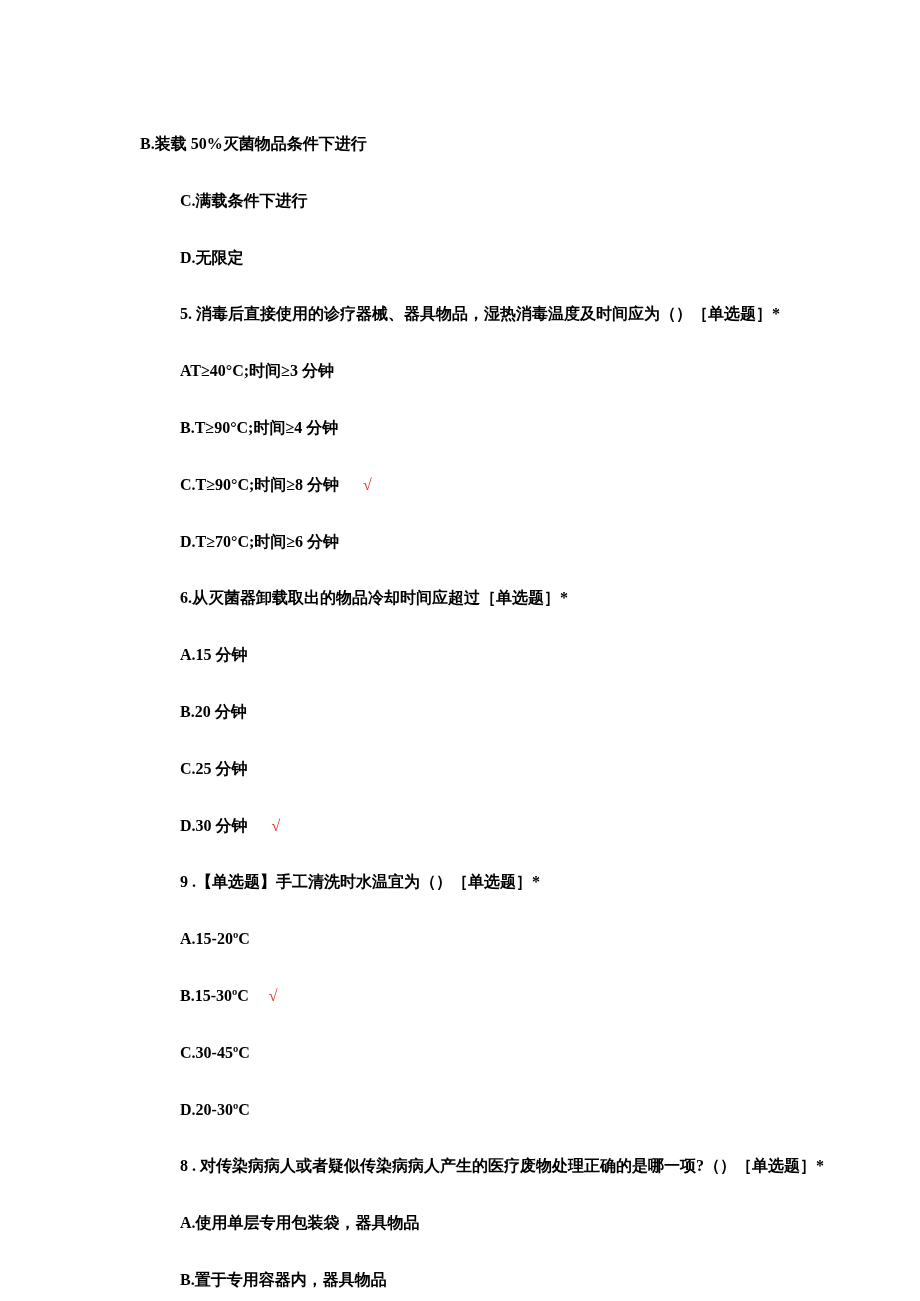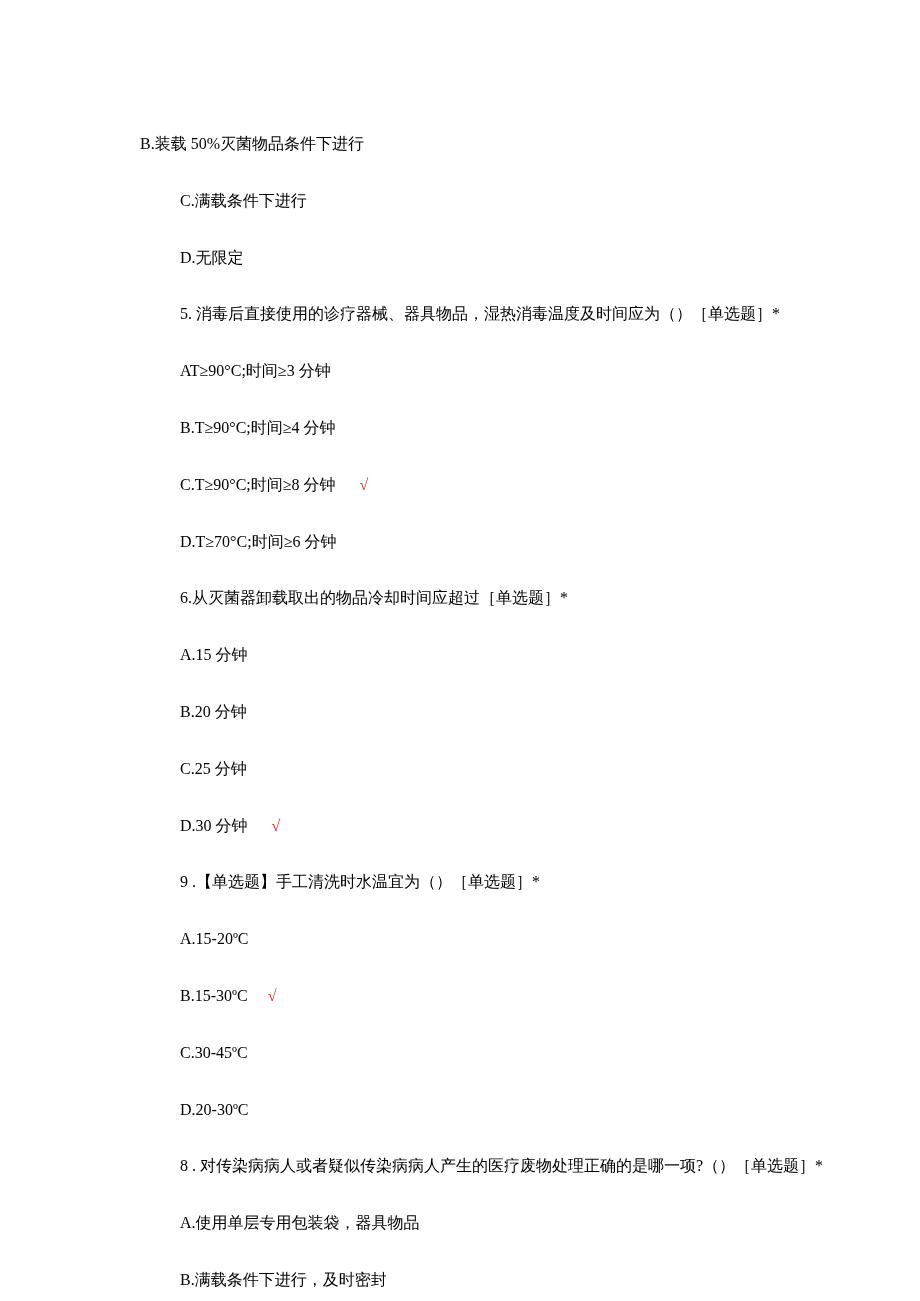--- a/index.html
+++ b/index.html
@@ -1,18 +1,19 @@
 <!DOCTYPE html>
 <html><head>
   <meta charset="utf-8">
   <style>
     * {
       margin: 10px;
       padding: 0;
       box-sizing: border-box;
+      font-weight: bold;
     }
     body {
       font-family: "SimSun", "宋体", serif;
       font-size: 16px;
       color: #000;
       background: #fff;
       width: 920px;
       padding: 100px 50px 60px 50px;
       line-height: 1.8;
     }
@@ -39,32 +40,32 @@
     }
   </style>
 </head>
 <body>
 
 <div class="item"><span>B.装载 50%灭菌物品条件下进行</span></div>
 <div class="option"><span>C.满载条件下进行</span></div>
 <div class="option"><span>D.无限定</span></div>
 
 <div class="question"><span>5. 消毒后直接使用的诊疗器械、器具物品，湿热消毒温度及时间应为（）［单选题］*</span></div>
-<div class="option"><span>AT≥90°C;时间≥3 分钟</span></div>
+<div class="option"><span>AT≥40°C;时间≥3 分钟</span></div>
 <div class="option"><span>B.T≥90°C;时间≥4 分钟</span></div>
 <div class="option"><span>C.T≥90°C;时间≥8 分钟 </span><span class="correct">√</span></div>
 <div class="option"><span>D.T≥70°C;时间≥6 分钟</span></div>
 
 <div class="question"><span>6.从灭菌器卸载取出的物品冷却时间应超过［单选题］*</span></div>
 <div class="option"><span>A.15 分钟</span></div>
 <div class="option"><span>B.20 分钟</span></div>
 <div class="option"><span>C.25 分钟</span></div>
 <div class="option"><span>D.30 分钟 </span><span class="correct">√</span></div>
 
 <div class="question"><span>9  .【单选题】手工清洗时水温宜为（）［单选题］*</span></div>
 <div class="option"><span>A.15-20ºC</span></div>
 <div class="option"><span>B.15-30ºC</span><span class="correct">√</span></div>
 <div class="option"><span>C.30-45ºC</span></div>
 <div class="option"><span>D.20-30ºC</span></div>
 
 <div class="question-wrap"><span>8  . 对传染病病人或者疑似传染病病人产生的医疗废物处理正确的是哪一项?（）［单选题］*</span></div>
 <div class="option"><span>A.使用单层专用包装袋，器具物品</span></div>
-<div class="option"><span>B.满载条件下进行，及时密封</span></div>
+<div class="option"><span>B.置于专用容器内，器具物品</span></div>
 
 </body></html>

